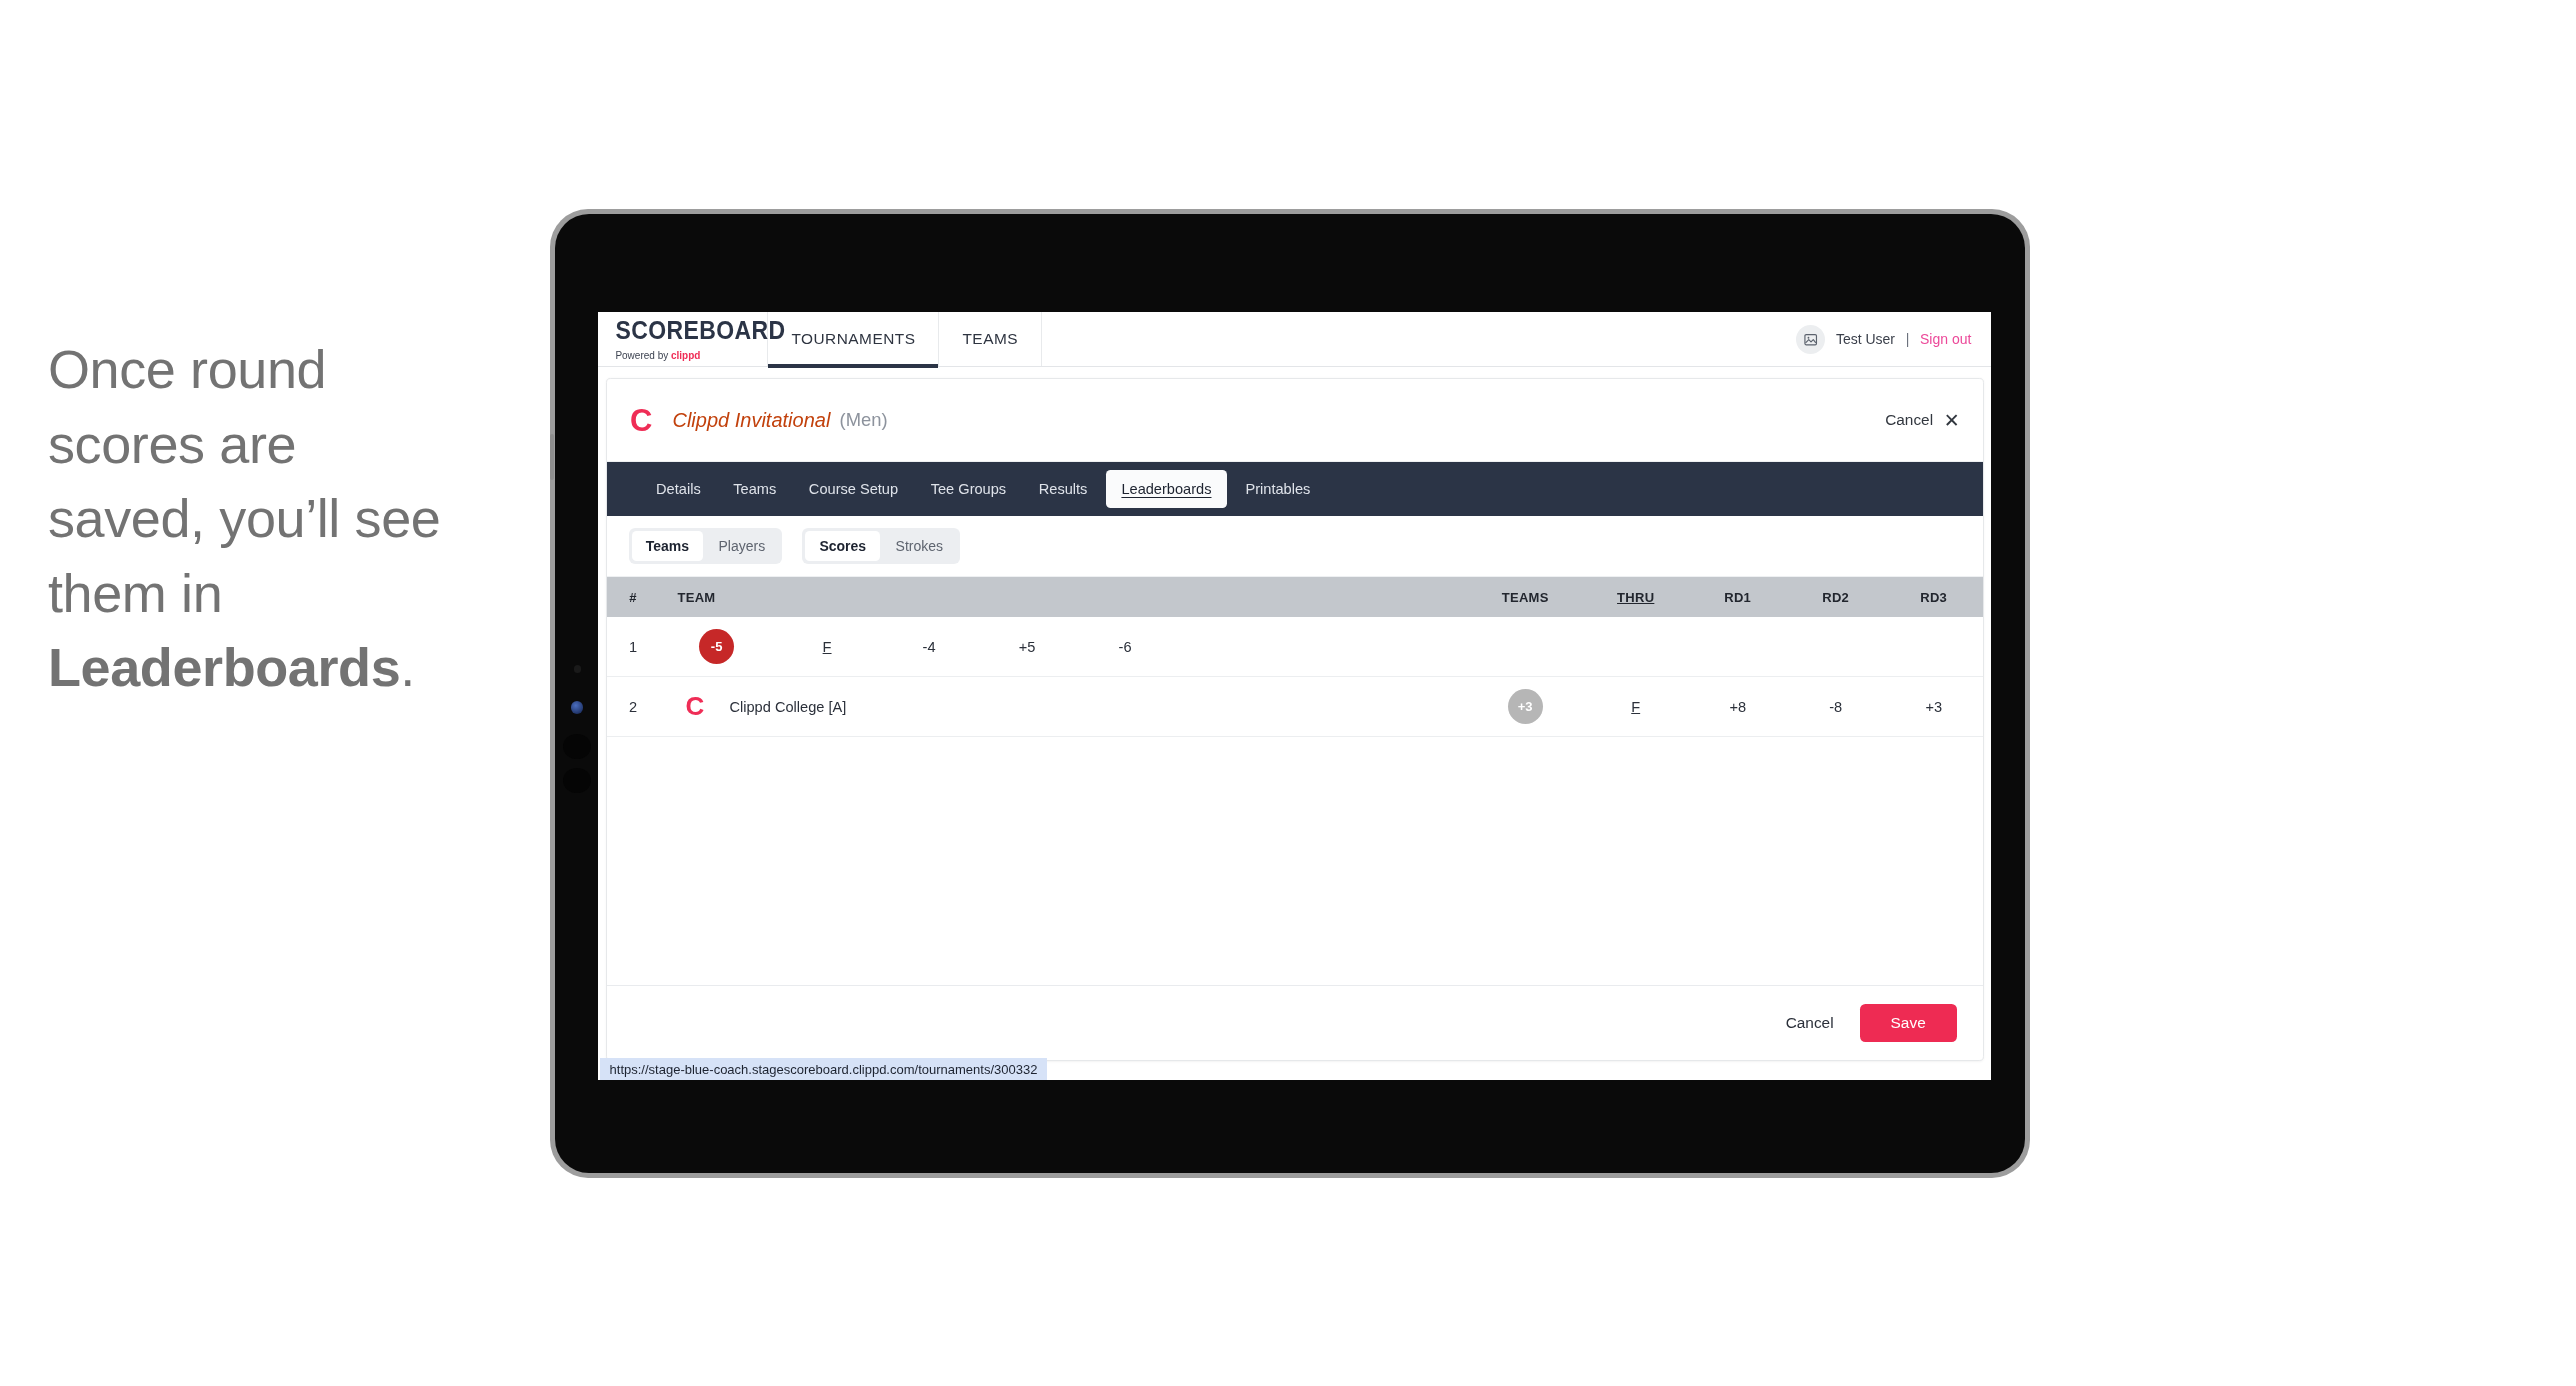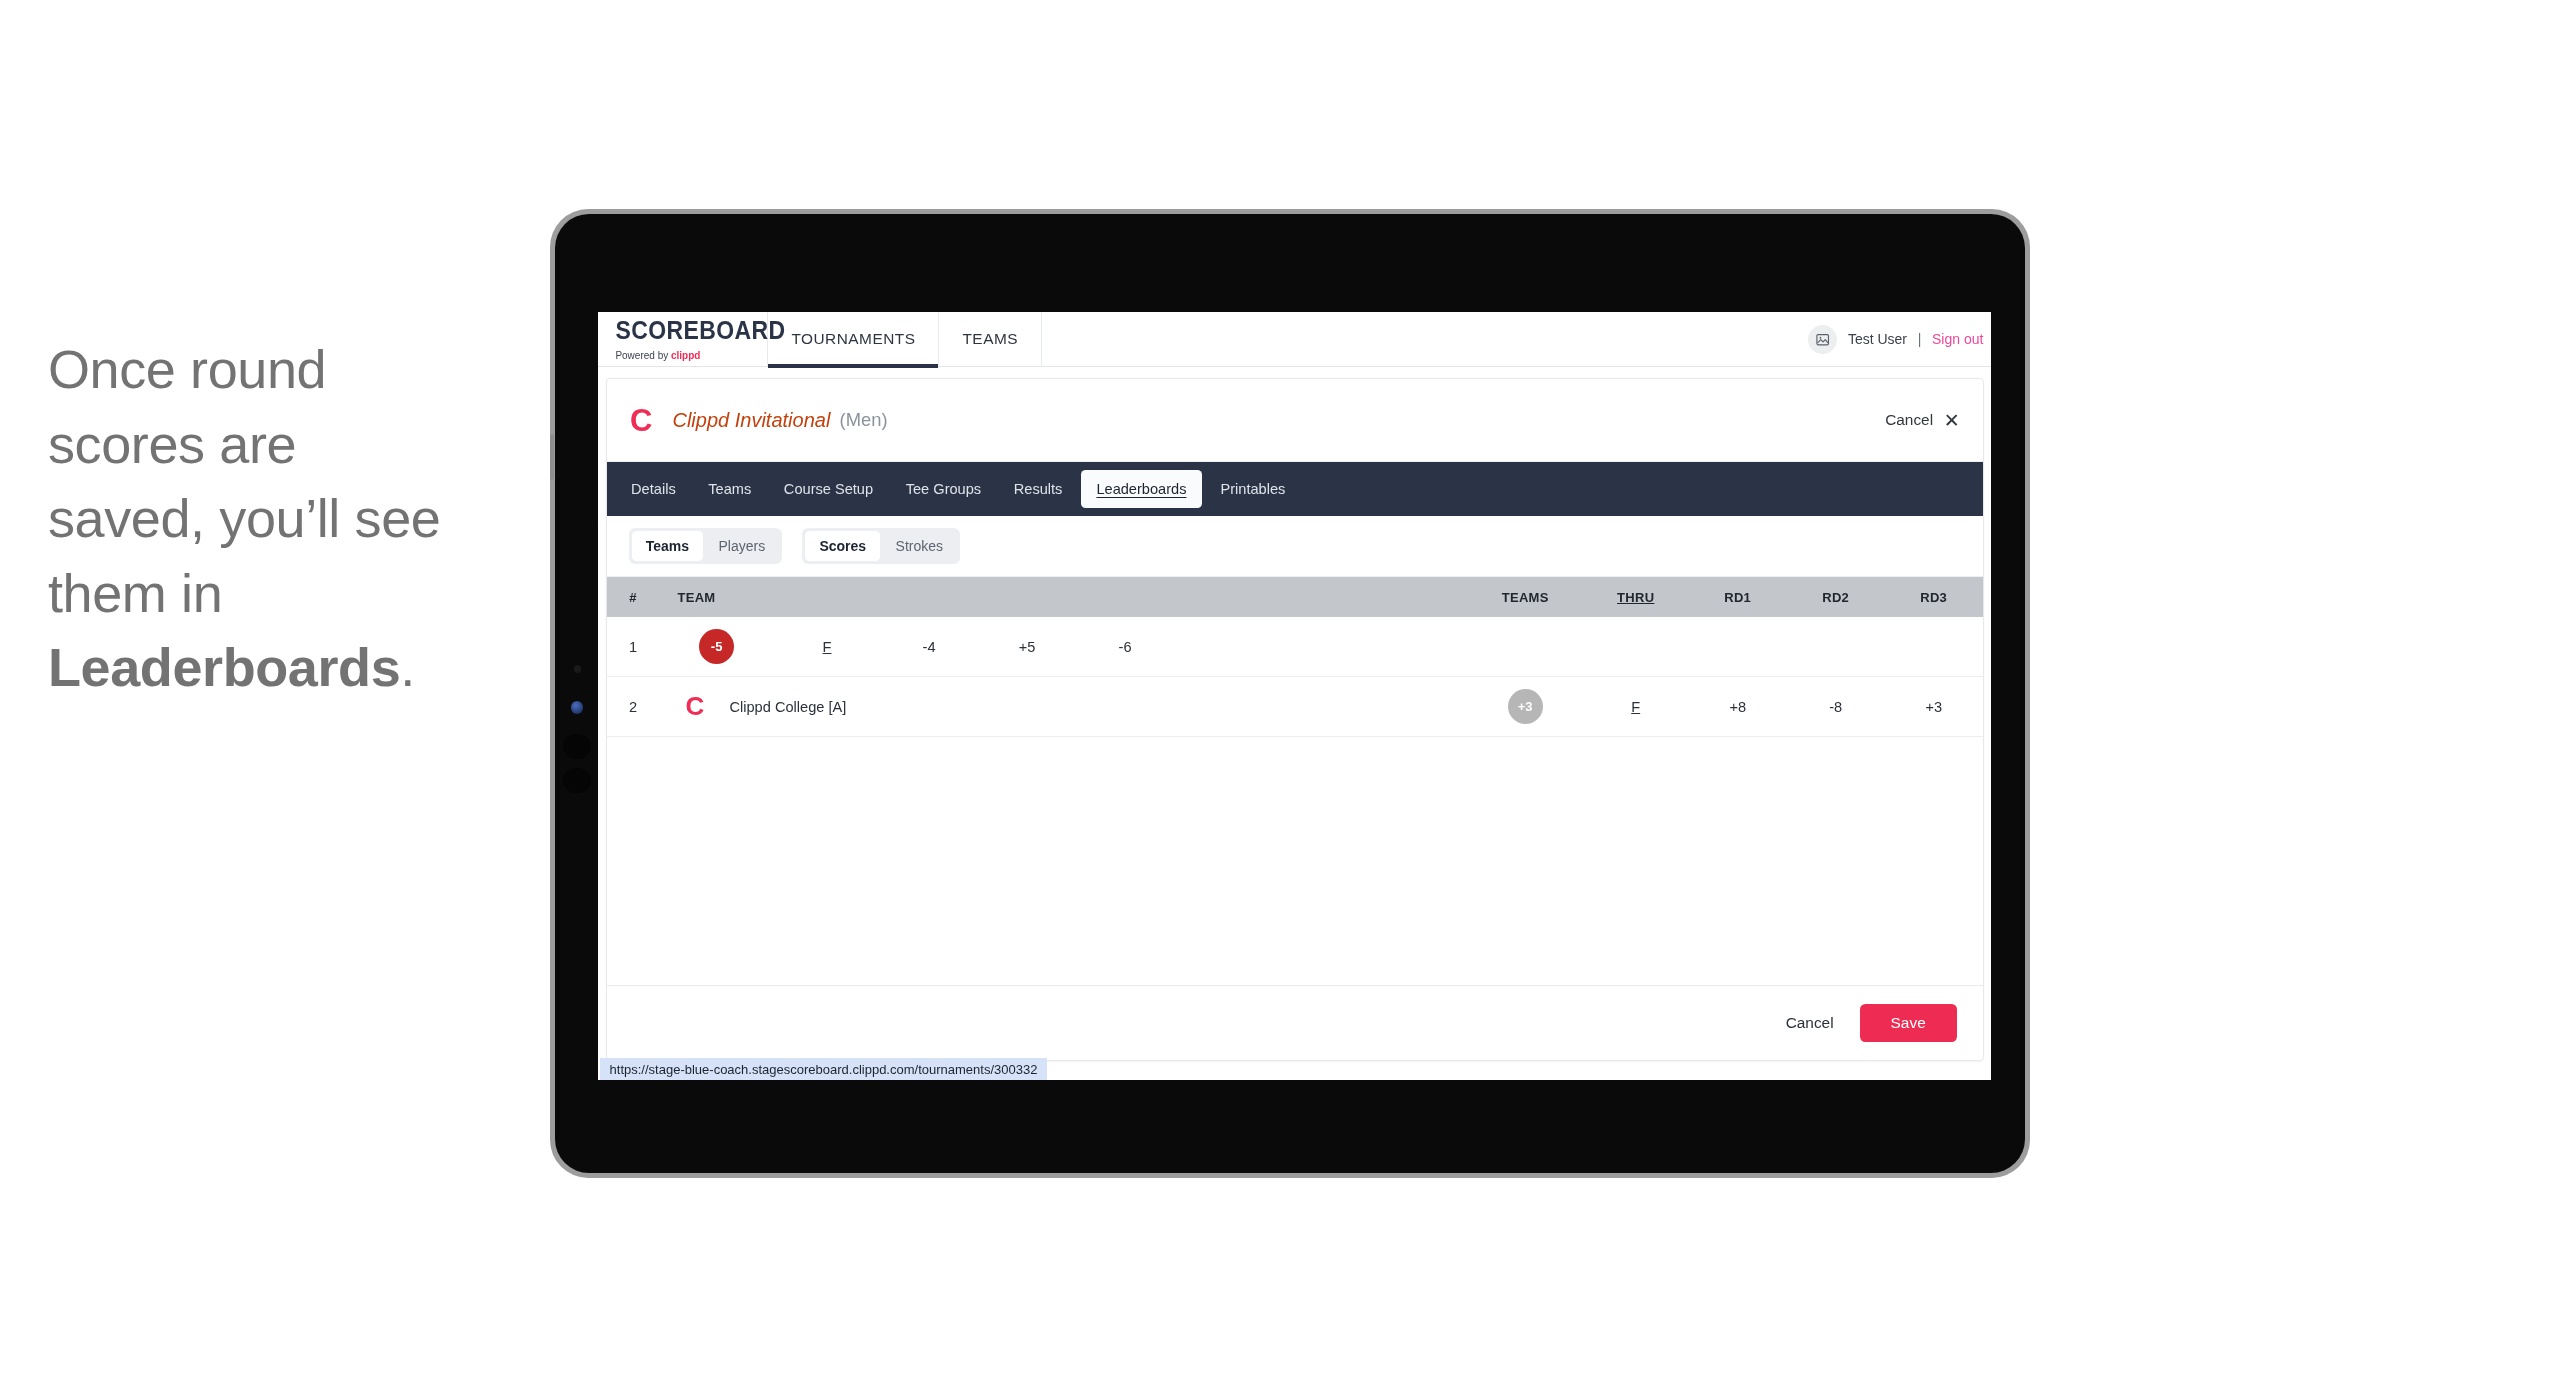--- a/index.html
+++ b/index.html
@@ -102,21 +102,21 @@
     border-right: 0.8px solid #e8eaec;
     position: relative;
     cursor: pointer;
   }
   .topnav-tab.active::after {
     content: ""; position: absolute; left: 0; right: 0; bottom: -1.5px;
     height: 3.8px; background: #2b3446;
   }
   #appbar-spacer { flex: 1; }
   #account {
-    display: flex; align-items: center; gap: 10.7px; padding-right: 8px;
+    display: flex; align-items: center; gap: 10.7px; padding-right: 20px;
     font-size: 14px; color: #3a3f4a;
   }
   #avatar {
     width: 29px; height: 29px; border-radius: 50%;
     background: #eceef0; display: flex; align-items: center; justify-content: center;
   }
   #account .sep { color: #6c727d; }
   #account .signout { color: #ec4899; cursor: pointer; }
 
   
@@ -145,21 +145,21 @@
   #panel-head .spacer { flex: 1; }
   #cancel-x { display: flex; align-items: center; gap: 10.7px;
               font-size: 15.4px; color: #32373f; cursor: pointer; }
   #cancel-x .x { font-size: 19px; font-weight: 400; }
 
   
   #tabstrip {
     background: #2b3446;
     height: 54px;
     display: flex; align-items: center;
-    padding: 0 10px;
+    padding: 0 35px;
     gap: 4.6px;
   }
   .dtab {
     font-size: 14.6px; color: #dfe3ea;
     padding: 7.7px 14px; border-radius: 4.6px; cursor: pointer;
     white-space: nowrap;
   }
   .dtab.active {
     background: #fafbfc; color: #1d2330;
     text-decoration: underline; text-underline-offset: 3.1px;

